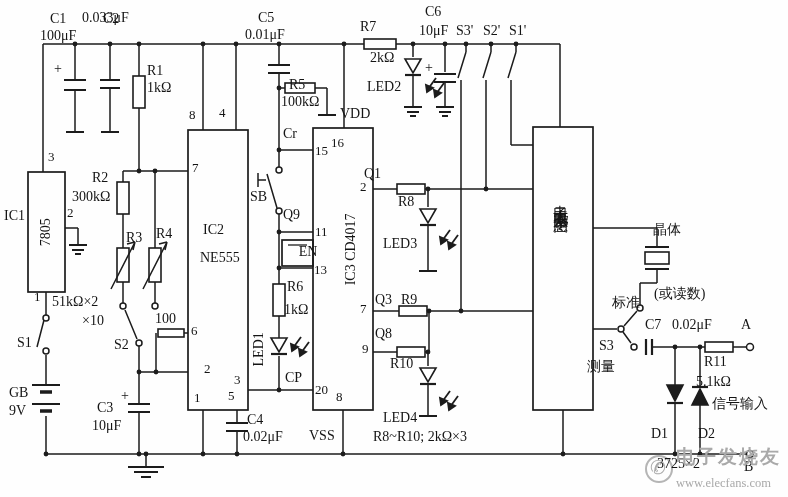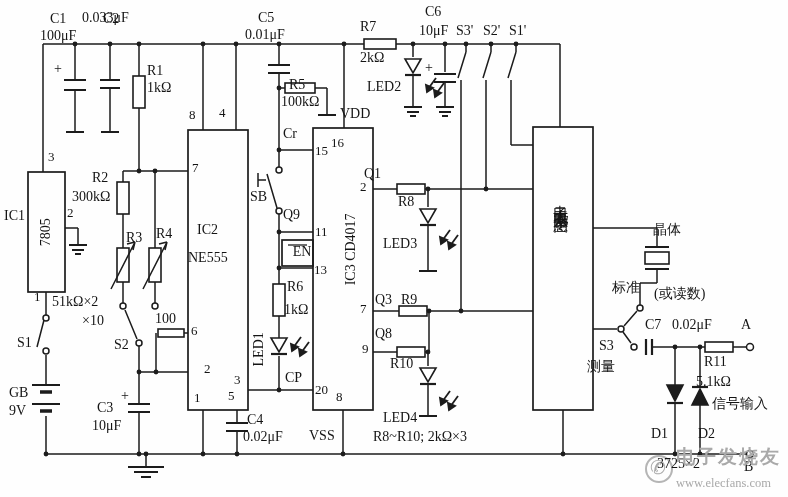--- a/index.html
+++ b/index.html
@@ -187,21 +187,21 @@
 <div class="lb" style="left:50px;top:12px">C1</div>
 <div class="lb" style="left:40px;top:29px">100μF</div>
 <div class="lb" style="left:103px;top:12px">C2</div>
 <div class="lb" style="left:82px;top:11px">0.033μF</div>
 <div class="lb" style="left:54px;top:62px">+</div>
 <div class="lb" style="left:147px;top:64px">R1</div>
 <div class="lb" style="left:147px;top:81px">1kΩ</div>
 <div class="lb" style="left:258px;top:11px">C5</div>
 <div class="lb" style="left:245px;top:28px">0.01μF</div>
 <div class="lb" style="left:360px;top:20px">R7</div>
-<div class="lb" style="left:360px;top:51px">2kΩ</div>
+<div class="lb" style="left:370px;top:51px">2kΩ</div>
 <div class="lb" style="left:425px;top:5px">C6</div>
 <div class="lb" style="left:419px;top:24px">10μF</div>
 <div class="lb" style="left:456px;top:24px">S3'</div>
 <div class="lb" style="left:483px;top:24px">S2'</div>
 <div class="lb" style="left:509px;top:24px">S1'</div>
 <div class="lb" style="left:289px;top:78px">R5</div>
 <div class="lb" style="left:281px;top:95px">100kΩ</div>
 <div class="lb" style="left:367px;top:80px">LED2</div>
 <div class="lb" style="left:425px;top:61px">+</div>
 <div class="lb" style="left:340px;top:107px">VDD</div>
@@ -214,25 +214,25 @@
 <div class="lb pin" style="left:192px;top:161px">7</div>
 <div class="lb" style="left:364px;top:167px">Q1</div>
 <div class="lb pin" style="left:360px;top:180px">2</div>
 <div class="lb" style="left:398px;top:195px">R8</div>
 <div class="lb" style="left:4px;top:209px">IC1</div>
 <div class="lb pin" style="left:67px;top:206px">2</div>
 <div class="lb" style="left:92px;top:171px">R2</div>
 <div class="lb" style="left:72px;top:190px">300kΩ</div>
 <div class="lb" style="left:126px;top:231px">R3</div>
 <div class="lb" style="left:156px;top:227px">R4</div>
-<div class="lb" style="left:197px;top:223px">IC2</div>
-<div class="lb" style="left:188px;top:251px">NE555</div>
+<div class="lb" style="left:203px;top:223px">IC2</div>
+<div class="lb" style="left:200px;top:251px">NE555</div>
 <div class="lb" style="left:250px;top:190px">SB</div>
 <div class="lb" style="left:283px;top:208px">Q9</div>
-<div class="lb" style="left:276px;top:245px;width:52px;text-align:center">EN</div>
+<div class="lb" style="left:282px;top:245px;width:52px;text-align:center">EN</div>
 <div class="lb pin" style="left:315px;top:225px">11</div>
 <div class="lb pin" style="left:314px;top:263px">13</div>
 <div class="lb" style="left:287px;top:280px">R6</div>
 <div class="lb" style="left:284px;top:303px">1kΩ</div>
 <div class="lb" style="left:375px;top:293px">Q3</div>
 <div class="lb" style="left:401px;top:293px">R9</div>
 <div class="lb pin" style="left:360px;top:302px">7</div>
 <div class="lb" style="left:383px;top:237px">LED3</div>
 <div class="lb pin" style="left:34px;top:290px">1</div>
 <div class="lb" style="left:52px;top:295px">51kΩ×2</div>
@@ -240,21 +240,21 @@
 <div class="lb" style="left:375px;top:327px">Q8</div>
 <div class="lb pin" style="left:362px;top:342px">9</div>
 <div class="lb" style="left:390px;top:357px">R10</div>
 <div class="lb" style="left:17px;top:336px">S1</div>
 <div class="lb" style="left:114px;top:338px">S2</div>
 <div class="lb" style="left:155px;top:312px">100</div>
 <div class="lb pin" style="left:191px;top:324px">6</div>
 <div class="lb pin" style="left:204px;top:362px">2</div>
 <div class="lb" style="left:383px;top:411px">LED4</div>
 <div class="lb" style="left:653px;top:223px">晶体</div>
-<div class="lb" style="left:612px;top:281px">标准</div>
+<div class="lb" style="left:612px;top:296px">标准</div>
 <div class="lb" style="left:654px;top:287px">(或读数)</div>
 <div class="lb" style="left:599px;top:339px">S3</div>
 <div class="lb" style="left:587px;top:360px">测量</div>
 <div class="lb" style="left:645px;top:318px">C7</div>
 <div class="lb" style="left:672px;top:318px">0.02μF</div>
 <div class="lb" style="left:741px;top:318px">A</div>
 <div class="lb" style="left:704px;top:355px">R11</div>
 <div class="lb" style="left:696px;top:375px">5.1kΩ</div>
 <div class="lb" style="left:712px;top:397px">信号输入</div>
 <div class="lb pin" style="left:234px;top:373px">3</div>

